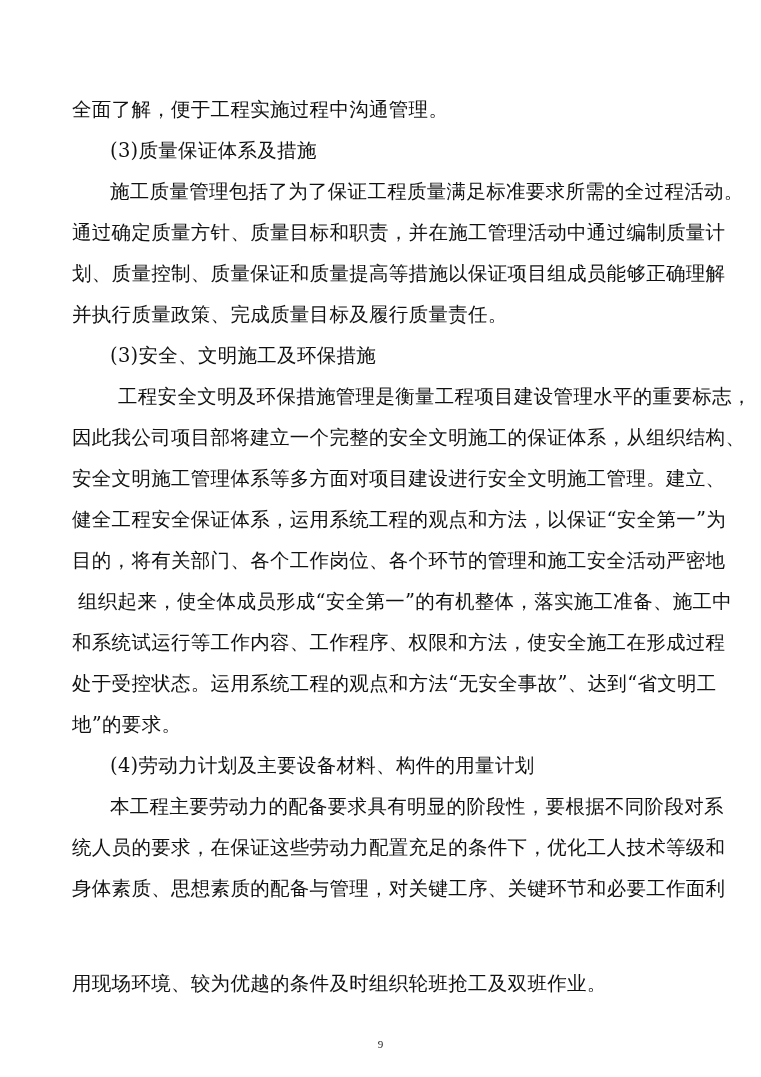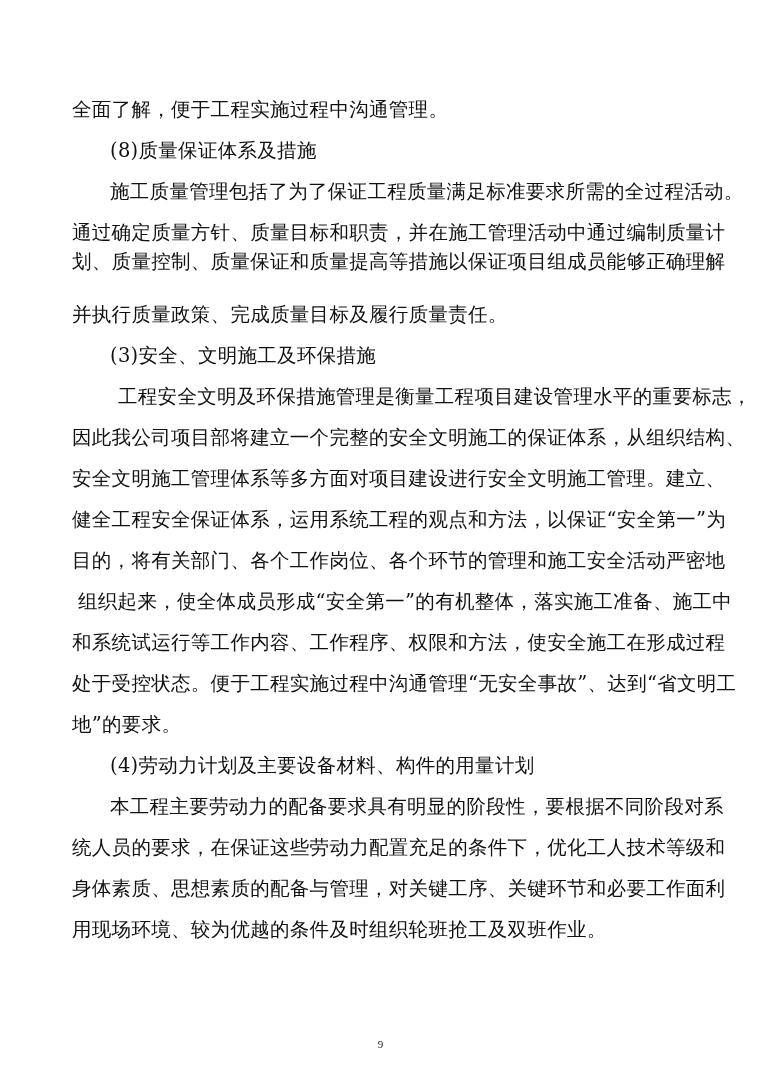--- a/index.html
+++ b/index.html
@@ -40,35 +40,35 @@
       font-family: "Liberation Serif", serif;
       font-size: 11px;
       color: #222;
     }
   </style>
 </head>
 <body>
 
 <div class="page">
   <div class="line" style="top:98px;">全面了解，便于工程实施过程中沟通管理。</div>
-  <div class="line indent" style="top:139px;">(8)质量保证体系及措施</div>
+  <div class="line indent" style="top:139px;">(3)质量保证体系及措施</div>
   <div class="line indent" style="top:180px;">施工质量管理包括了为了保证工程质量满足标准要求所需的全过程活动。</div>
   <div class="line" style="top:221px;">通过确定质量方针、质量目标和职责，并在施工管理活动中通过编制质量计</div>
-  <div class="line" style="top:250px;">划、质量控制、质量保证和质量提高等措施以保证项目组成员能够正确理解</div>
+  <div class="line" style="top:262px;">划、质量控制、质量保证和质量提高等措施以保证项目组成员能够正确理解</div>
   <div class="line" style="top:303px;">并执行质量政策、完成质量目标及履行质量责任。</div>
   <div class="line indent" style="top:344px;text-align:center;">(3)安全、文明施工及环保措施</div>
   <div class="line indent" style="top:385px;margin-left:8px;">工程安全文明及环保措施管理是衡量工程项目建设管理水平的重要标志，</div>
   <div class="line" style="top:426px;">因此我公司项目部将建立一个完整的安全文明施工的保证体系，从组织结构、</div>
   <div class="line" style="top:467px;">安全文明施工管理体系等多方面对项目建设进行安全文明施工管理。建立、</div>
   <div class="line" style="top:508px;">健全工程安全保证体系，运用系统工程的观点和方法，以保证“安全第一”为</div>
   <div class="line" style="top:549px;">目的，将有关部门、各个工作岗位、各个环节的管理和施工安全活动严密地</div>
   <div class="line" style="top:590px;margin-left:6px;">组织起来，使全体成员形成“安全第一”的有机整体，落实施工准备、施工中</div>
   <div class="line" style="top:631px;">和系统试运行等工作内容、工作程序、权限和方法，使安全施工在形成过程</div>
-  <div class="line" style="top:672px;">处于受控状态。便于工程实施过程中沟通管理“无安全事故”、达到“省文明工</div>
+  <div class="line" style="top:672px;">处于受控状态。运用系统工程的观点和方法“无安全事故”、达到“省文明工</div>
   <div class="line" style="top:713px;">地”的要求。</div>
   <div class="line indent" style="top:754px;">(4)劳动力计划及主要设备材料、构件的用量计划</div>
   <div class="line indent" style="top:795px;">本工程主要劳动力的配备要求具有明显的阶段性，要根据不同阶段对系</div>
   <div class="line" style="top:836px;">统人员的要求，在保证这些劳动力配置充足的条件下，优化工人技术等级和</div>
   <div class="line" style="top:877px;">身体素质、思想素质的配备与管理，对关键工序、关键环节和必要工作面利</div>
-  <div class="line" style="top:918px;">用现场环境、较为优越的条件及时组织轮班抢工及双班作业。</div>
+  <div class="line" style="top:972px;">用现场环境、较为优越的条件及时组织轮班抢工及双班作业。</div>
 
   <div class="page-number">9</div>
 </div>
 
 </body></html>

